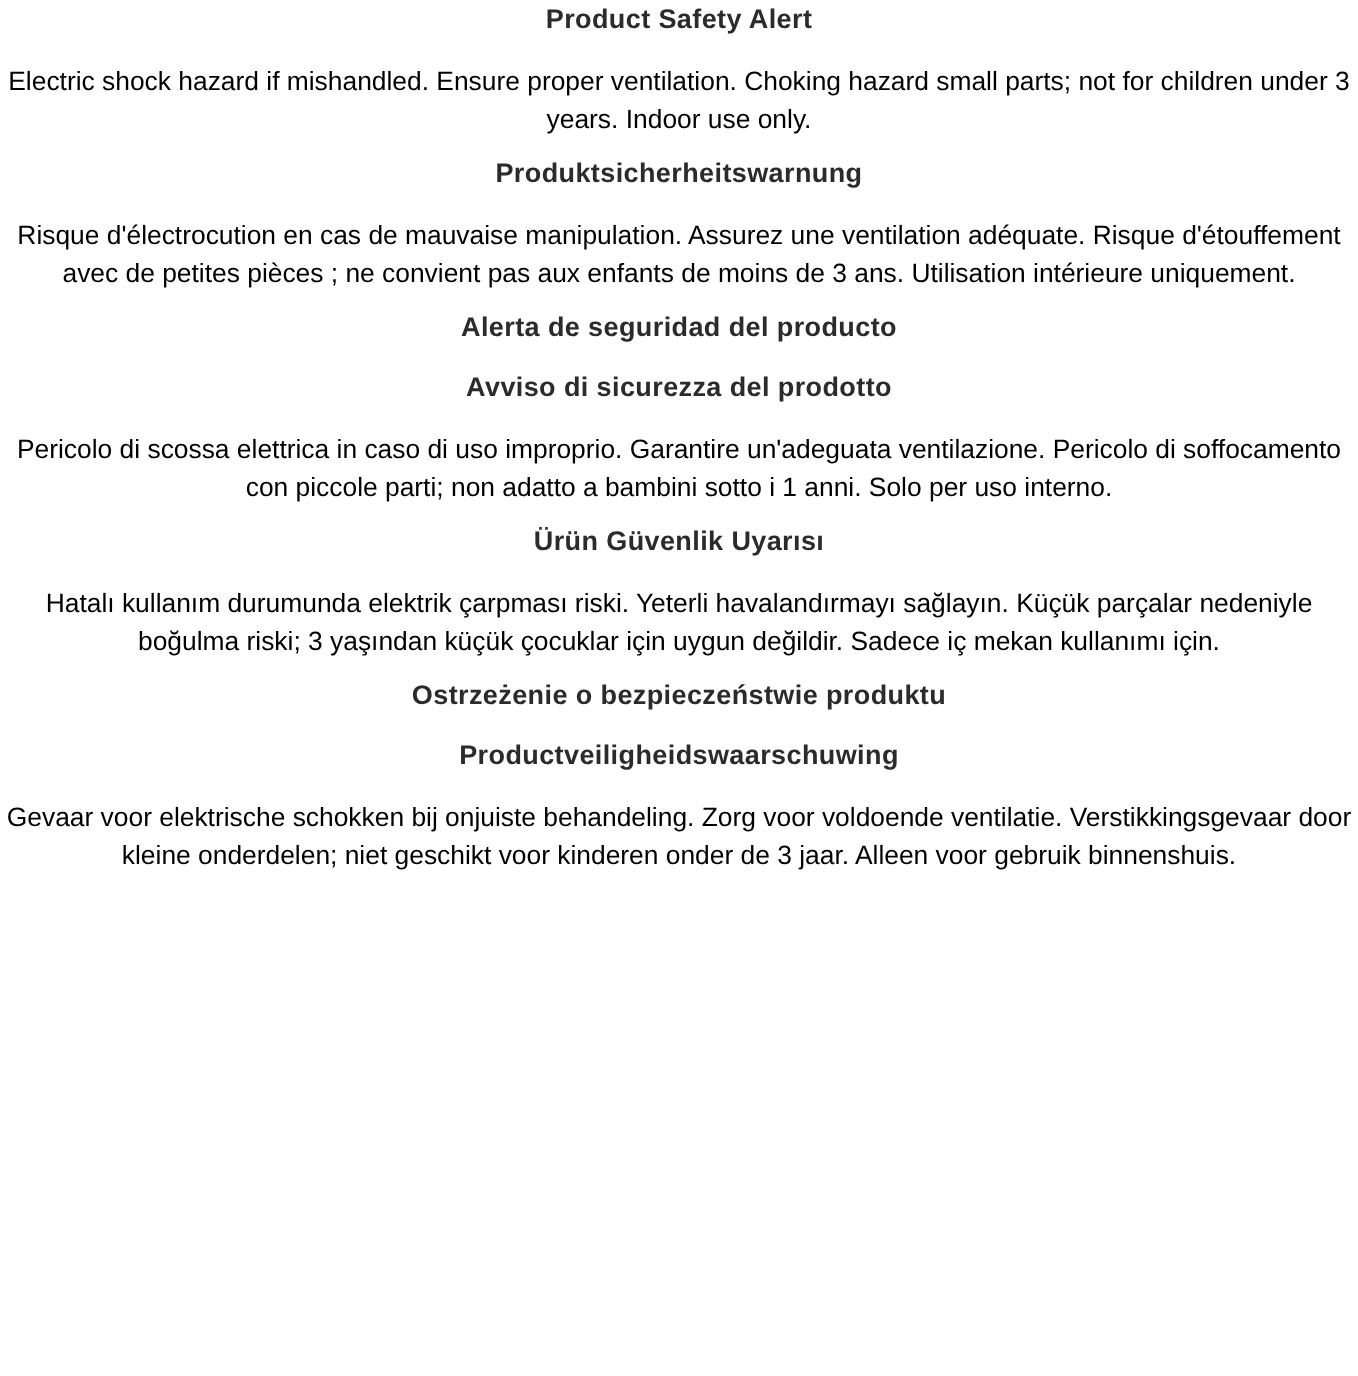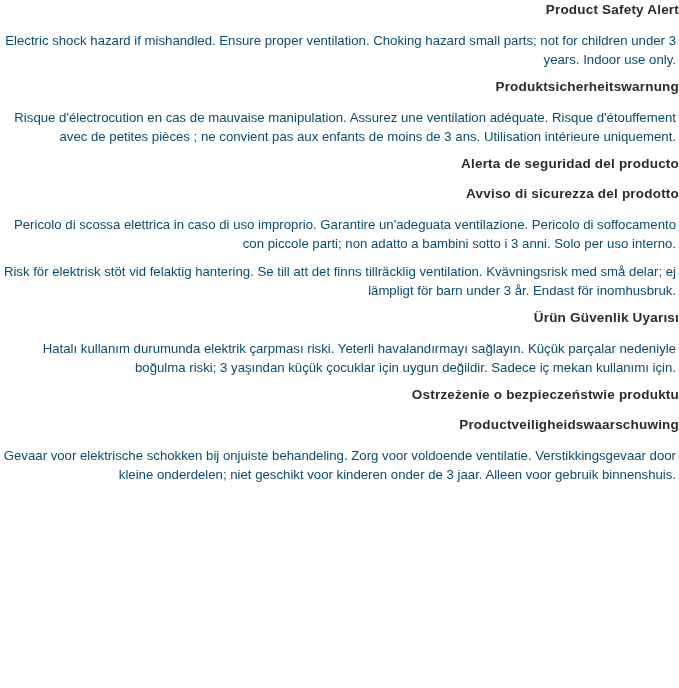--- a/index.html
+++ b/index.html
@@ -11,34 +11,34 @@
   body {
     background: #ffffff;
     font-family: "Liberation Sans", "DejaVu Sans", sans-serif;
     color: #333333;
     padding-top: 2px;
   }
   .safety-doc {
     width: 100%;
   }
   .section {
-    text-align: right;
+    text-align: center;
   }
   .section-title {
     font-size: 13.5px;
     font-weight: bold;
     color: #2b2b2b;
     line-height: 16px;
     margin: 0 0 14px 0;
     letter-spacing: 0.2px;
   }
   .section-body {
     font-size: 13.2px;
     line-height: 18.5px;
-    color: #0c4a6e;
+    color: #000000;
     margin: 0 auto 10px auto;
     padding: 0 3px;
     max-width: 679px;
   }
 </style>
 </head>
 <body>
 
 <div class="safety-doc">
 
@@ -54,25 +54,24 @@
   <div class="section">
     <p class="section-body">Risque d'électrocution en cas de mauvaise manipulation. Assurez une ventilation adéquate. Risque d'étouffement avec de petites pièces ; ne convient pas aux enfants de moins de 3 ans. Utilisation intérieure uniquement.</p>
   </div>
 
   <div class="section">
     <h2 class="section-title">Alerta de seguridad del producto</h2>
   </div>
 
   <div class="section">
     <h2 class="section-title">Avviso di sicurezza del prodotto</h2>
-    <p class="section-body">Pericolo di scossa elettrica in caso di uso improprio. Garantire un'adeguata ventilazione. Pericolo di soffocamento con piccole parti; non adatto a bambini sotto i 3 anni. Solo per uso interno.</p>
+    <p class="section-body">Pericolo di scossa elettrica in caso di uso improprio. Garantire un'adeguata ventilazione. Pericolo di soffocamento con piccole parti; non adatto a bambini sotto i 1 anni. Solo per uso interno.</p>
   </div>
 
   <div class="section">
-    <p class="section-body">Risk för elektrisk stöt vid felaktig hantering. Se till att det finns tillräcklig ventilation. Kvävningsrisk med små delar; ej lämpligt för barn under 3 år. Endast för inomhusbruk.</p>
   </div>
 
   <div class="section">
     <h2 class="section-title">Ürün Güvenlik Uyarısı</h2>
     <p class="section-body">Hatalı kullanım durumunda elektrik çarpması riski. Yeterli havalandırmayı sağlayın. Küçük parçalar nedeniyle boğulma riski; 3 yaşından küçük çocuklar için uygun değildir. Sadece iç mekan kullanımı için.</p>
   </div>
 
   <div class="section">
     <h2 class="section-title">Ostrzeżenie o bezpieczeństwie produktu</h2>
   </div>

